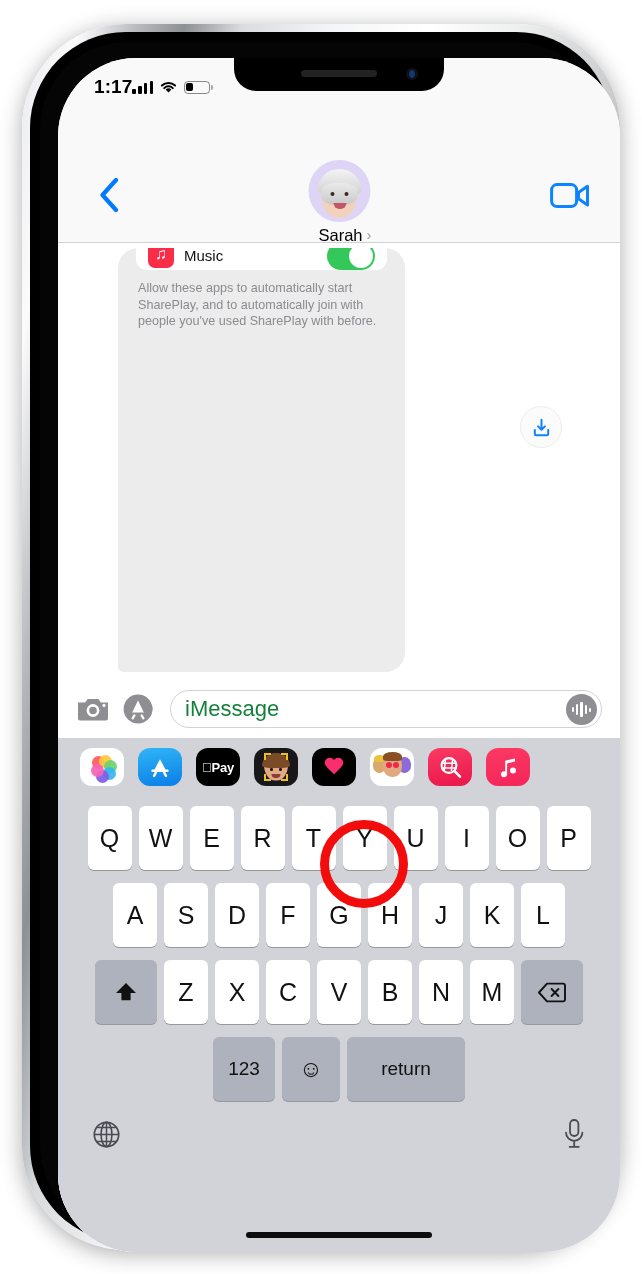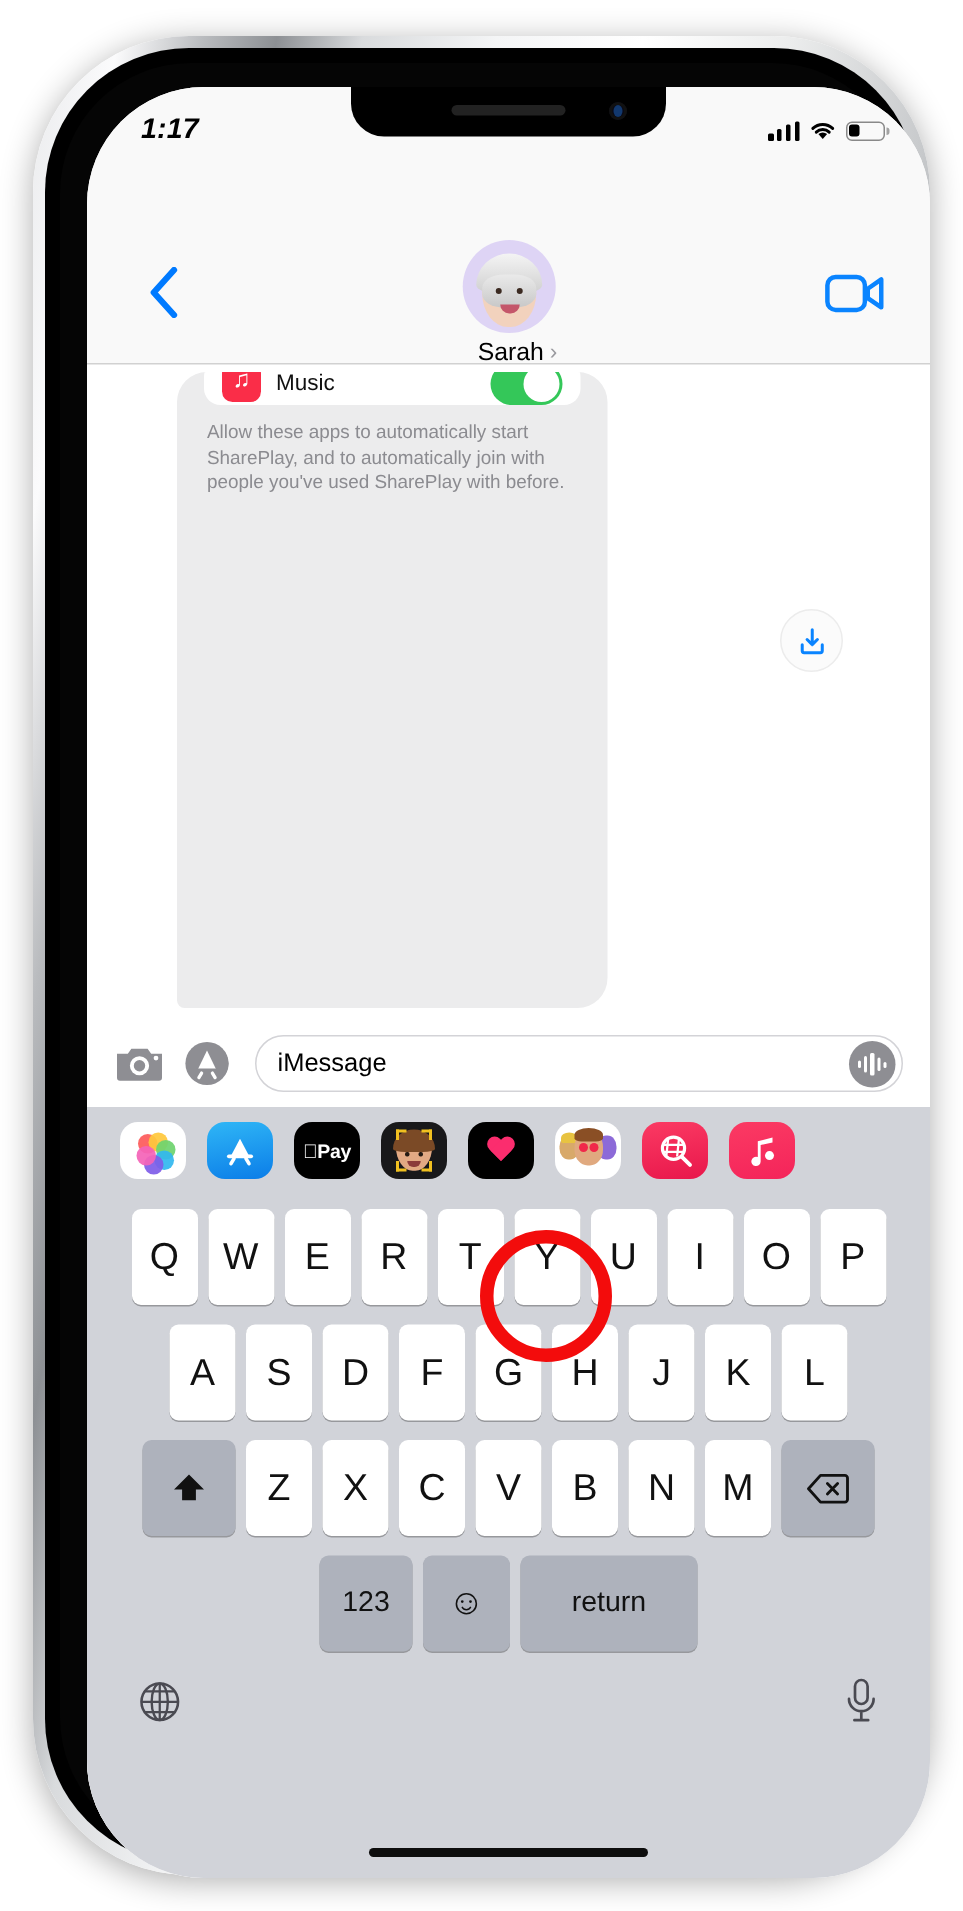--- a/index.html
+++ b/index.html
@@ -46,22 +46,22 @@
   }
   .speaker{ position:absolute; left:50%; transform:translateX(-50%); top:12px;
     width:76px; height:7px; border-radius:4px; background:#222; }
   .camera{ position:absolute; right:26px; top:10px; width:12px; height:12px;
     border-radius:50%; background:#0a0a16; box-shadow:inset 0 0 0 2px #111; }
   .camera::after{ content:""; position:absolute; left:3px; top:2px; width:6px; height:8px;
     border-radius:50%; background:#12386e; }
 
   
   .statusbar{ position:absolute; left:0; top:0; width:100%; height:48px; z-index:55;
-    display:flex; align-items:center; justify-content:space-between;
-    padding:10px 30px 0 36px;font-style:italic; }
+    display:flex; align-items:center; justify-content:flex-start;
+    padding:10px 30px 0 36px; }
   .sb-time{ font-size:19px; font-weight:700; color:#000; letter-spacing:.1px; }
   .sb-right{ display:flex; align-items:center; gap:6px; }
   .sig{ display:flex; align-items:flex-end; gap:2.4px; height:13px; }
   .sig i{ display:block; width:3.4px; background:#000; border-radius:1px; }
   .sig i:nth-child(1){ height:5px; } .sig i:nth-child(2){ height:8px; }
   .sig i:nth-child(3){ height:11px; } .sig i:nth-child(4){ height:13px; }
   .batt{ position:relative; width:26px; height:13px; border:1.6px solid rgba(0,0,0,.45);
     border-radius:4px; }
   .batt::after{ content:""; position:absolute; right:-4px; top:3.5px; width:2px; height:5px;
     background:rgba(0,0,0,.35); border-radius:0 2px 2px 0; }
@@ -131,21 +131,21 @@
   .ft-txt{ display:flex; flex-direction:column; }
   .ft-title{ font-size:16.5px; font-weight:700; color:#fff; letter-spacing:.1px; }
   .ft-sub{ font-size:14.5px; color:#dcdde0; margin-top:1px; }
 
   
   .inputbar{ position:absolute; left:0; bottom:514px; width:100%; height:58px;
     background:#fff; display:flex; align-items:center; padding:0 18px; gap:12px; }
   .ic-btn{ flex:0 0 auto; cursor:pointer; display:flex; align-items:center; justify-content:center; }
   .msgfield{ flex:1; height:38px; border:1.4px solid #d3d3d7; border-radius:19px;
     position:relative; display:flex; align-items:center; padding:0 14px; }
-  .msgfield .ph{ font-size:17px; color:#000000; }
+  .msgfield .ph{ font-size:22px; color:#15803d; }
   .audio-btn{ position:absolute; right:4px; top:3px; width:31px; height:31px;
     border-radius:50%; background:#8e8e93; display:flex; align-items:center;
     justify-content:center; cursor:pointer; }
   .wave{ display:flex; align-items:center; gap:2.1px; height:15px; }
   .wave i{ display:block; width:2.1px; background:#fff; border-radius:1px; }
   .wave i:nth-child(1){height:5px;} .wave i:nth-child(2){height:11px;}
   .wave i:nth-child(3){height:15px;} .wave i:nth-child(4){height:9px;}
   .wave i:nth-child(5){height:4px;}
 
   

